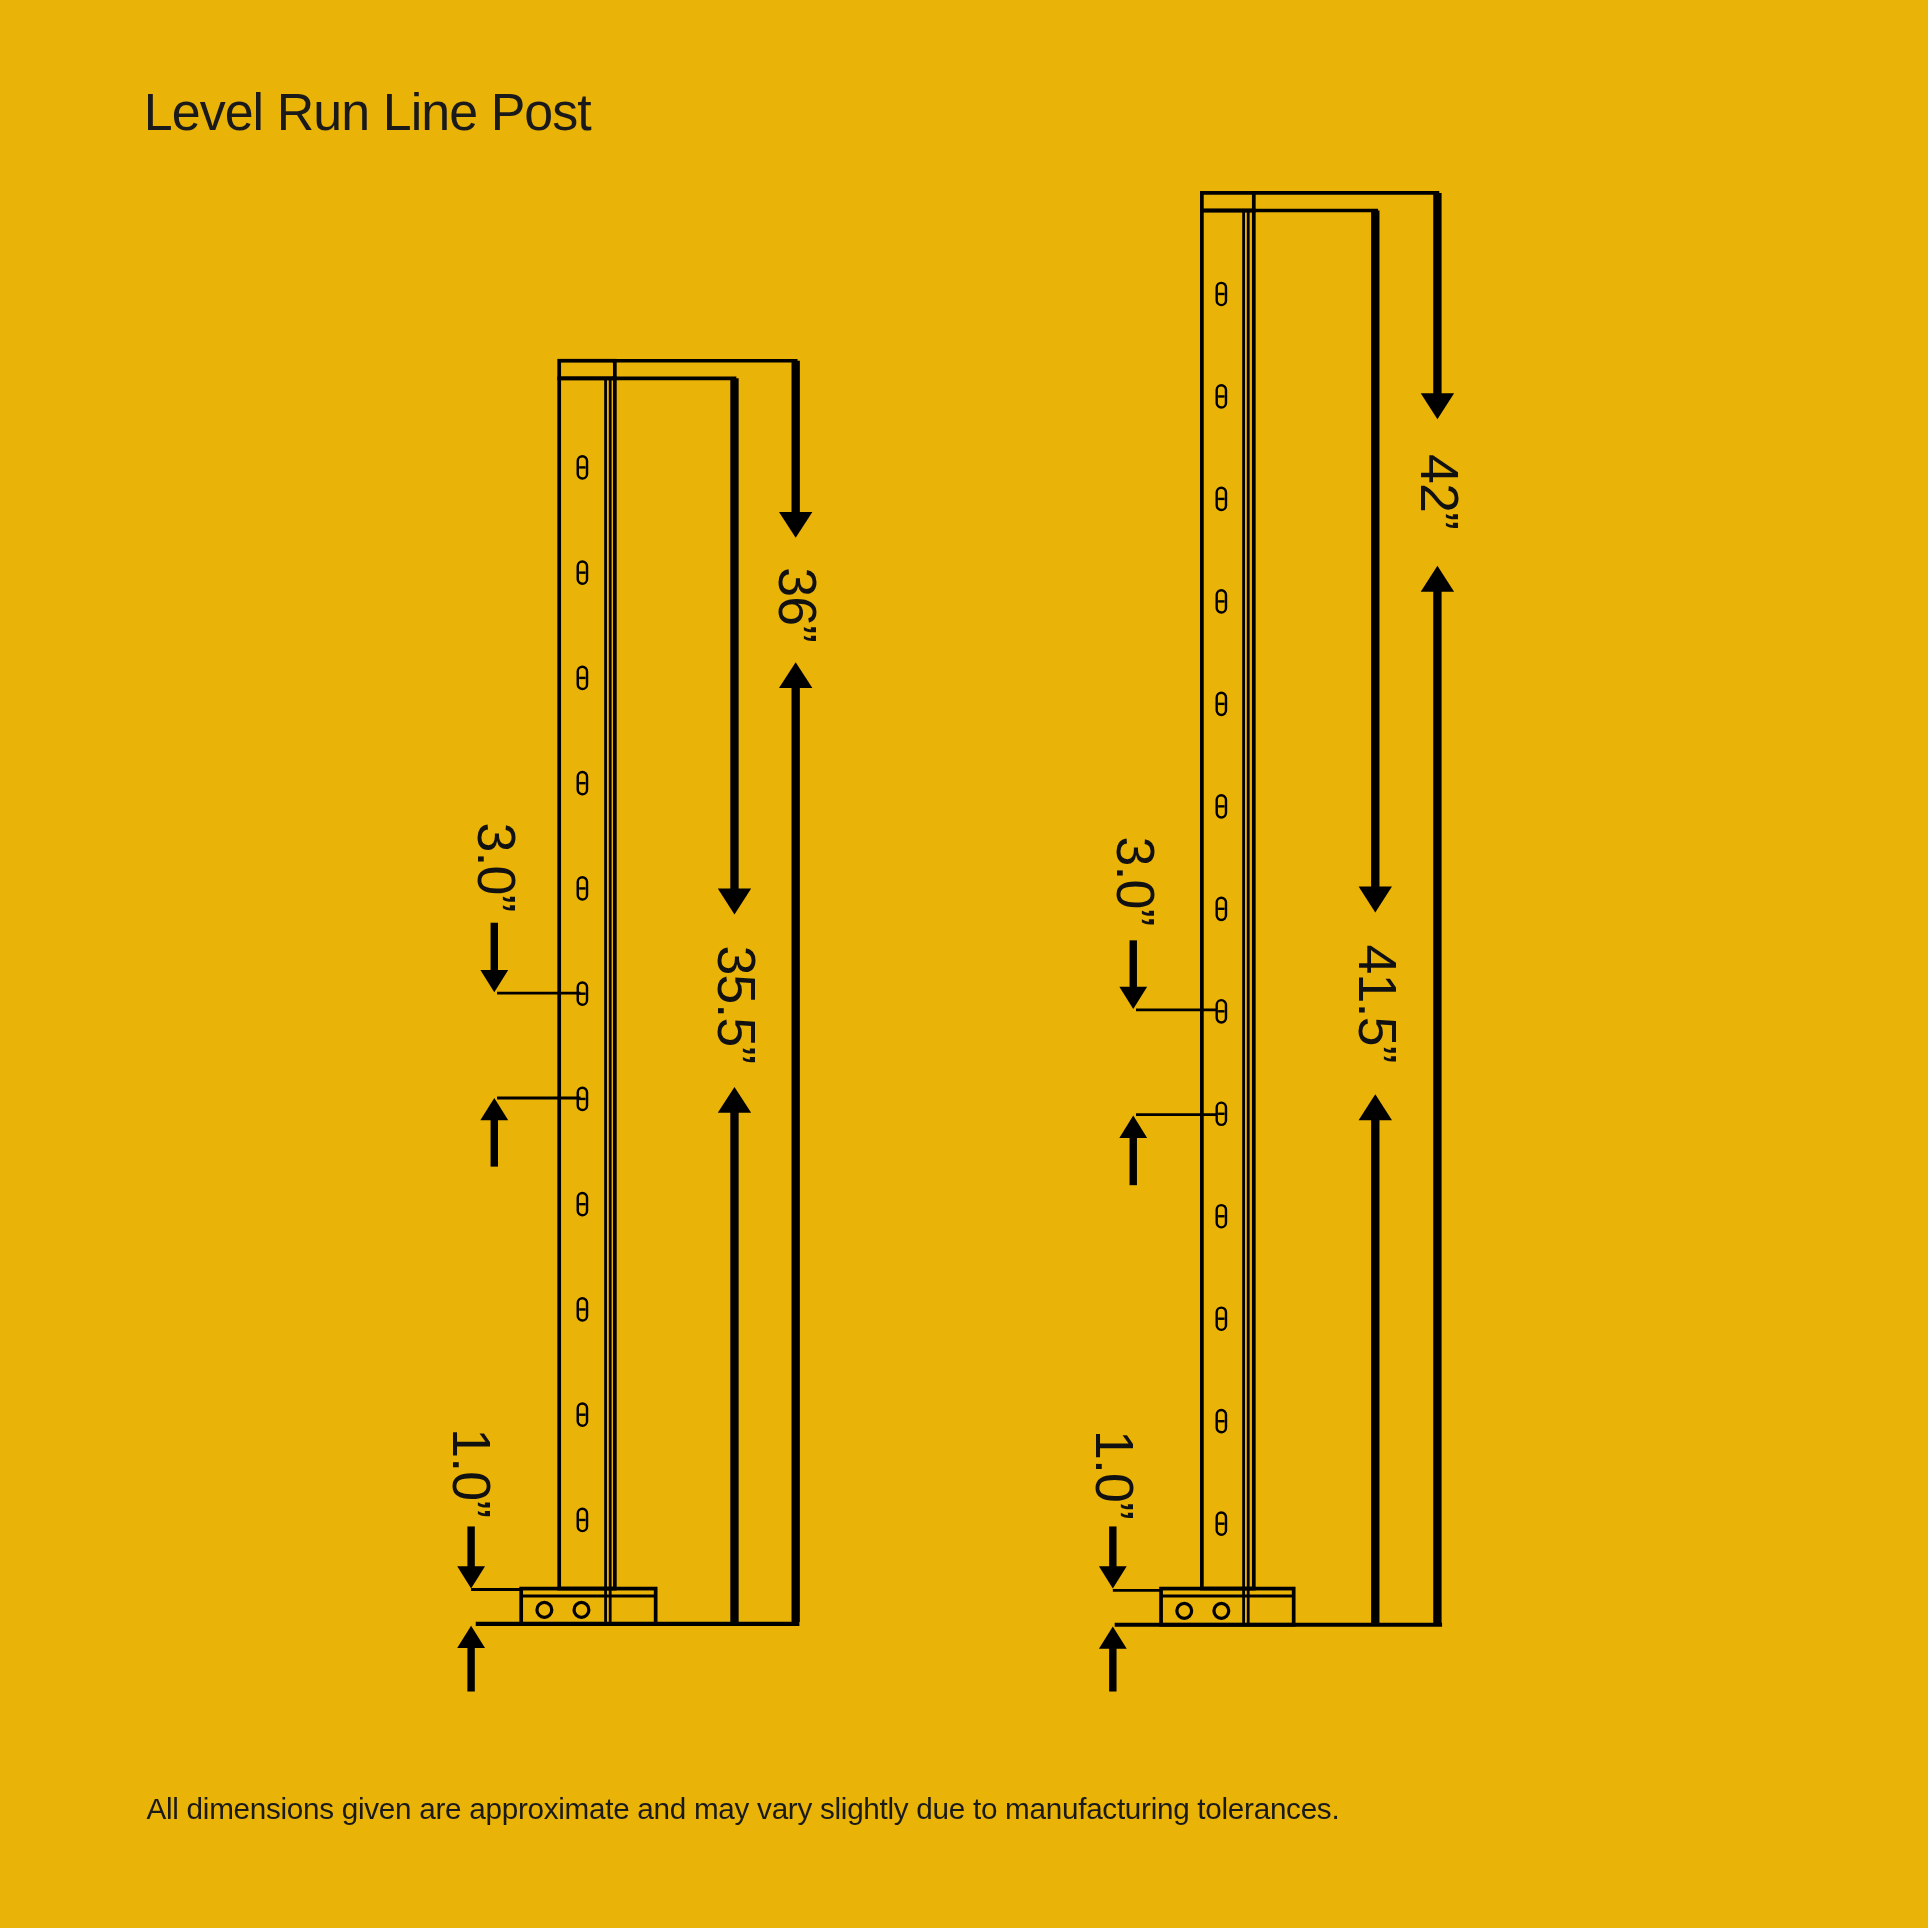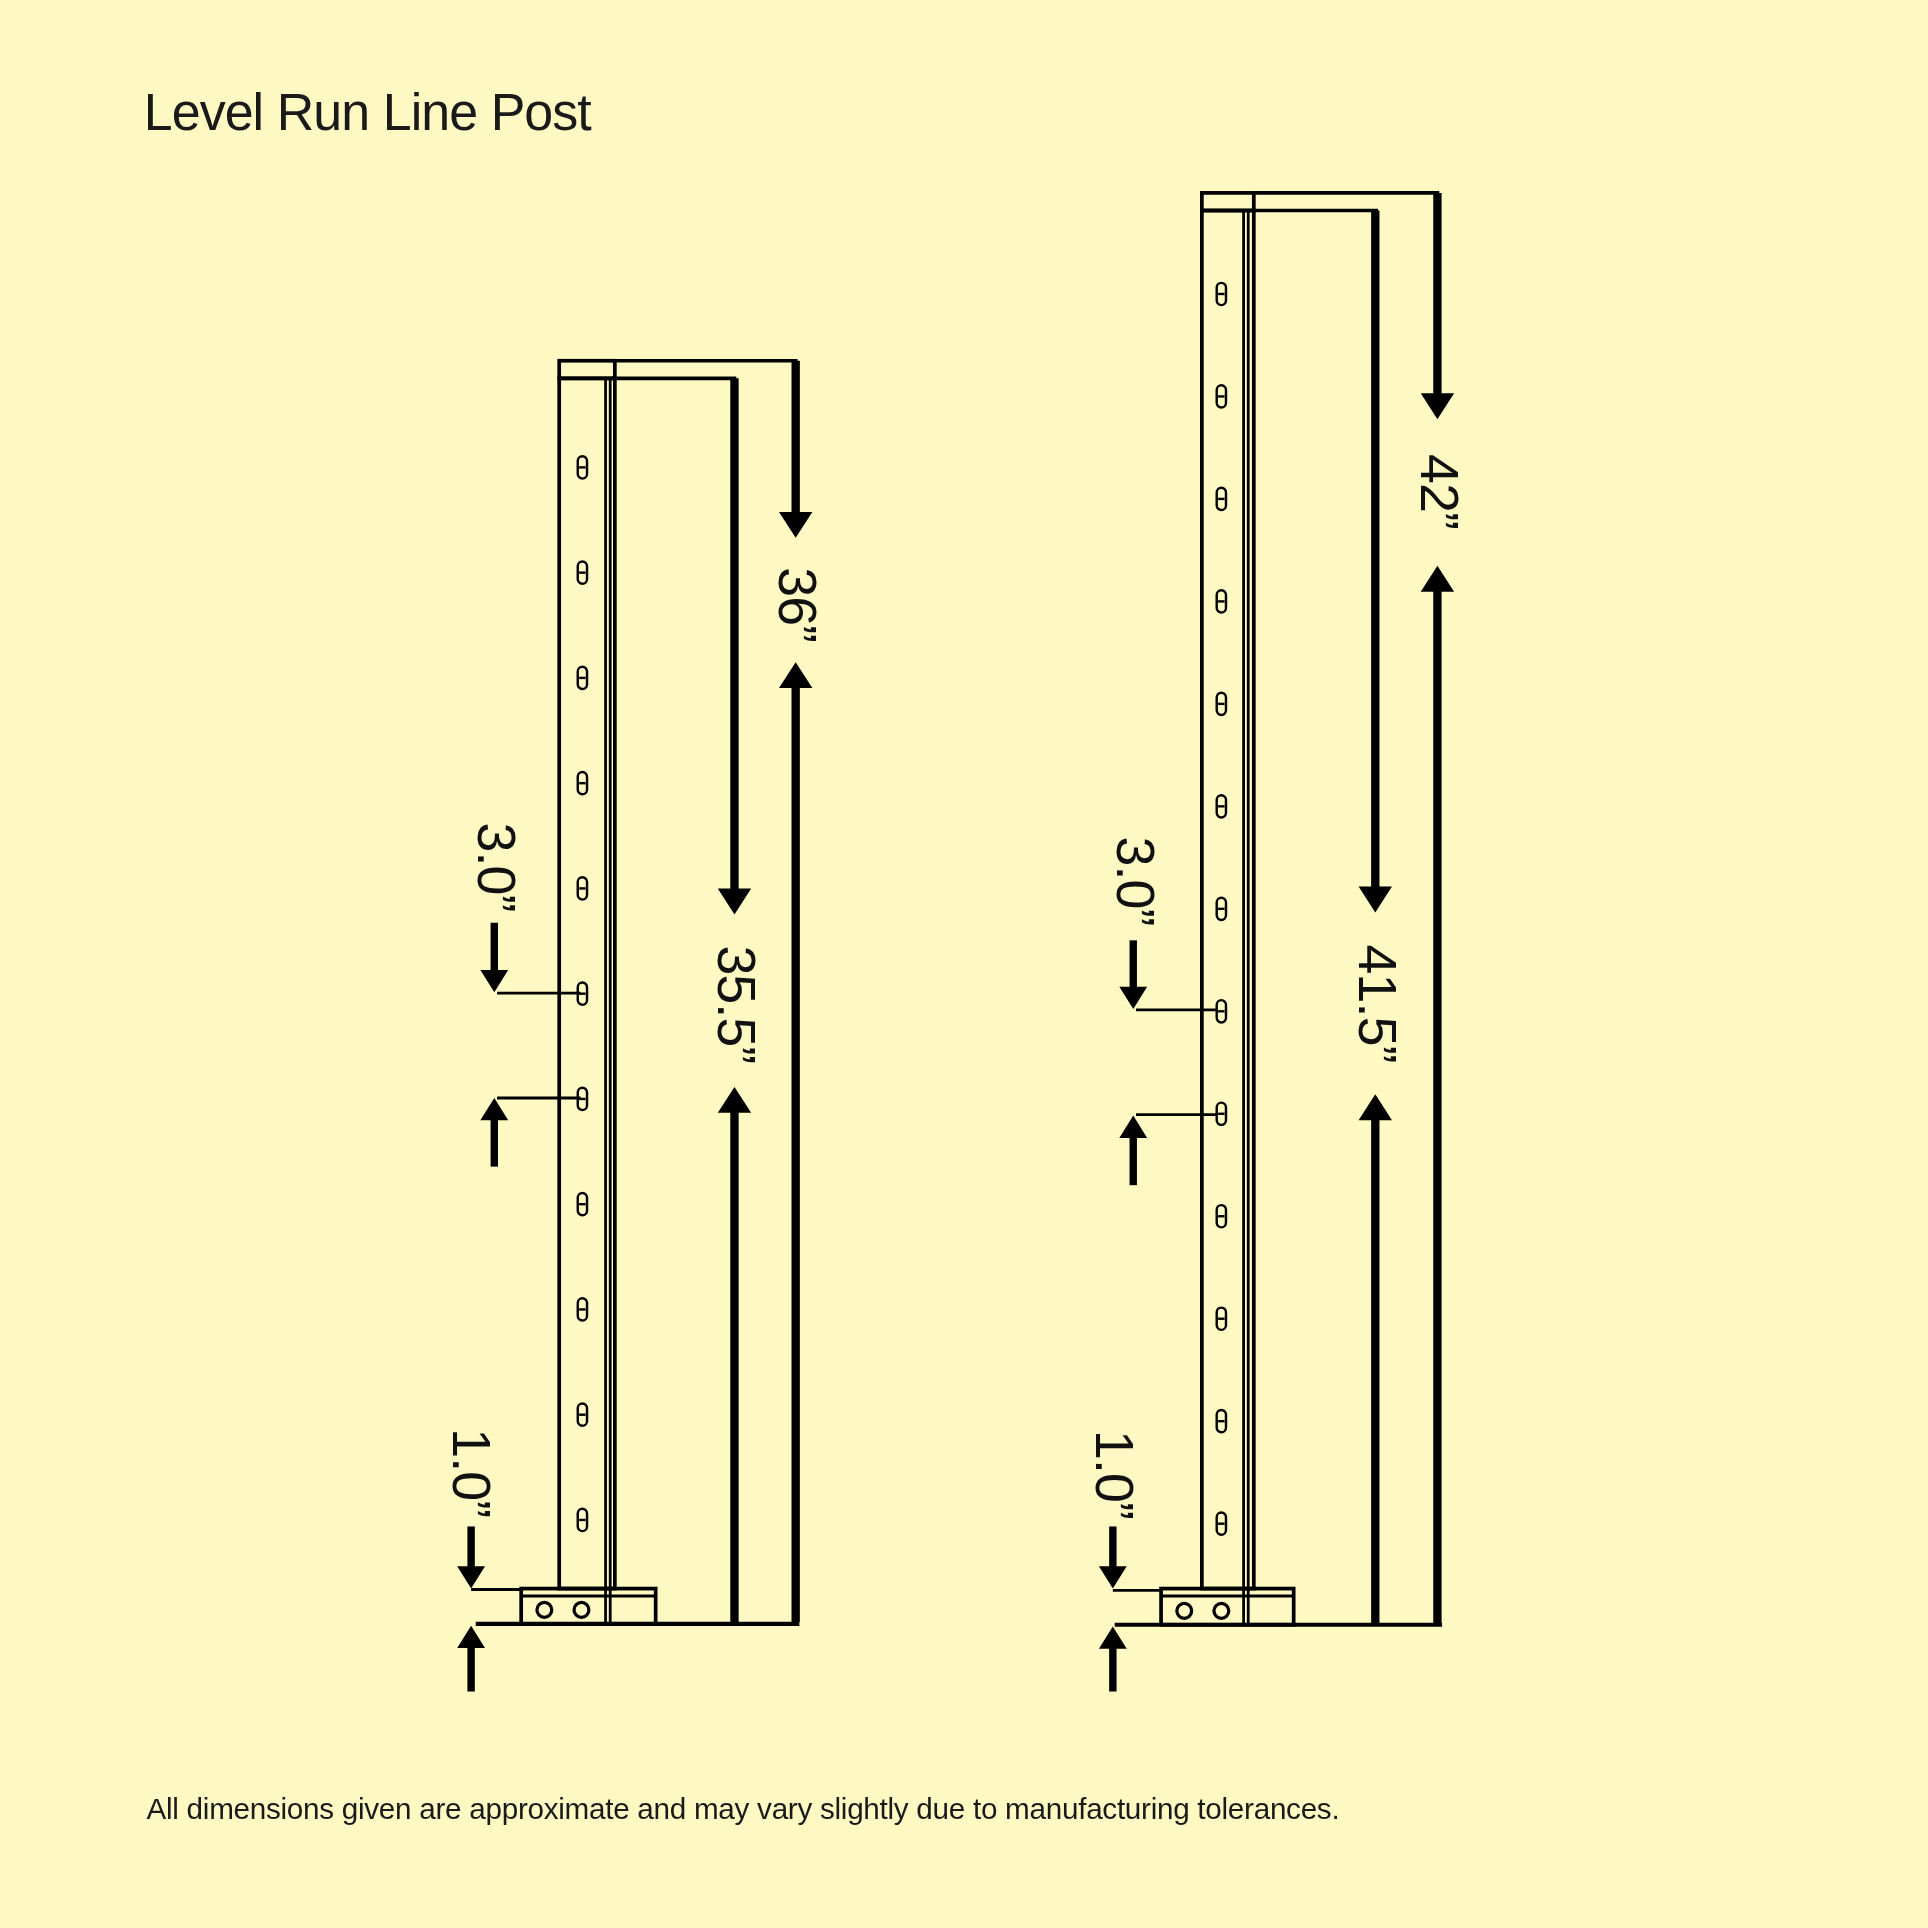--- a/index.html
+++ b/index.html
@@ -7,21 +7,21 @@
     padding: 0;
     width: 1928px;
     height: 1928px;
     background: #ffffff;
     font-family: "Liberation Sans", "DejaVu Sans", sans-serif;
   }
   #stage {
     position: relative;
     width: 1928px;
     height: 1928px;
-    background: #fef9c3;
+    background: #eab308;
     overflow: hidden;
   }
   svg text {
     fill: #111111;
   }
   .title-text {
     font-size: 56px;
     letter-spacing: -1px;
     fill: #1a1a1a;
   }

